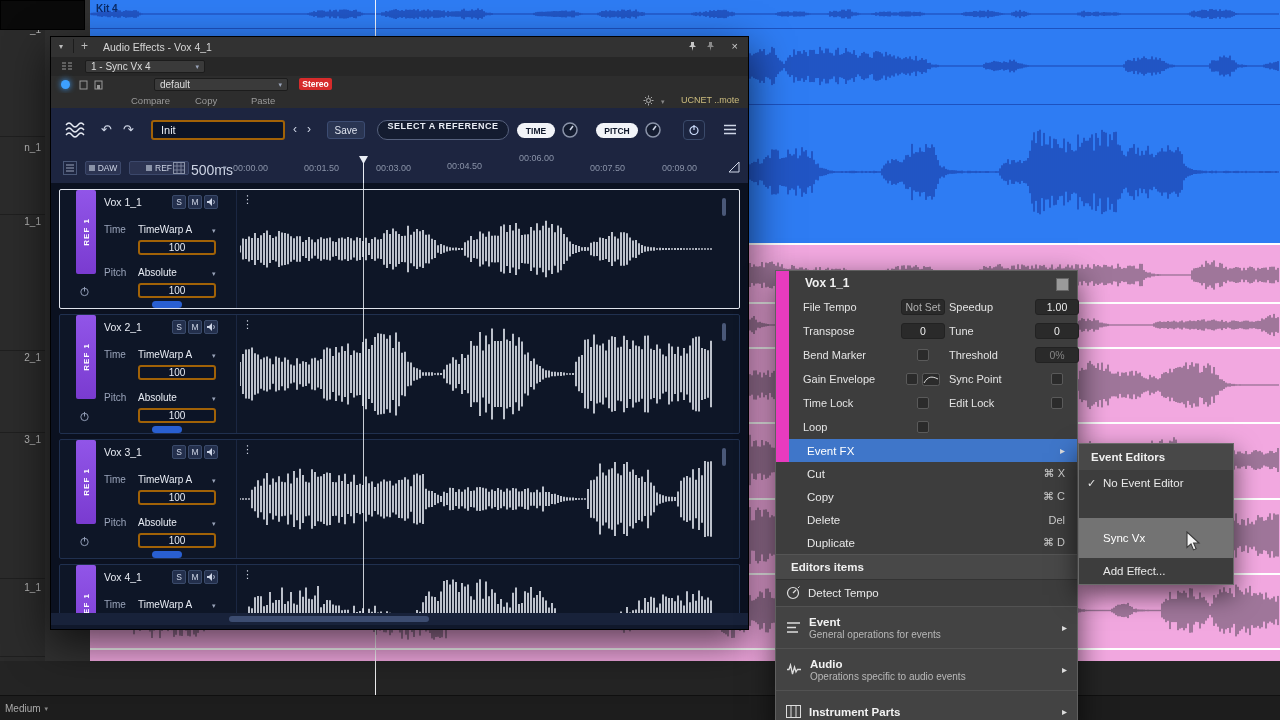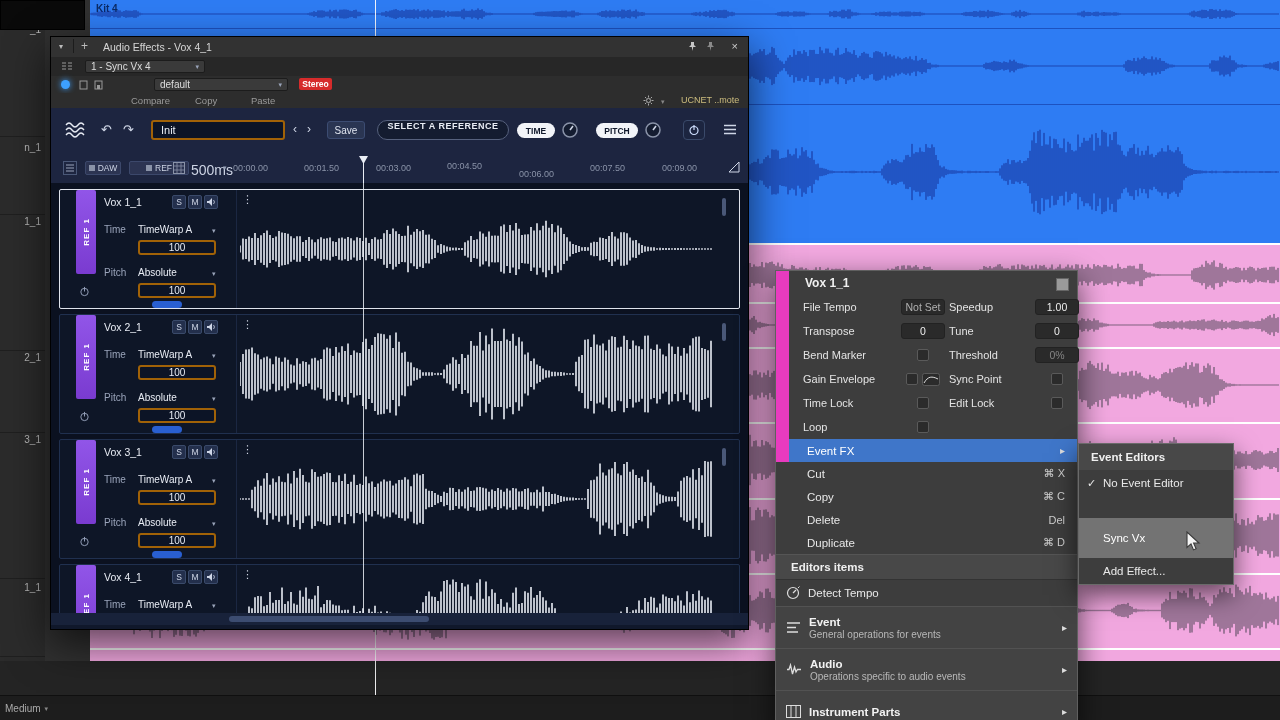--- a/index.html
+++ b/index.html
@@ -266,21 +266,21 @@
     <svg class="a" style="left:122px;top:9px" width="12" height="12" viewBox="0 0 12 12">
         <rect x="0.5" y="0.5" width="11" height="11" fill="none" stroke="#8a93a8"></rect>
         <path d="M4 0v12M8 0v12M0 4h12M0 8h12" stroke="#8a93a8" stroke-width=".8"></path>
       </svg>
     <span class="a tx" style="left:140px;top:9px;font-size:14px;color:#cdd4e4">500ms</span>
     <span class="a" style="left:172px;top:11px;font-size:7px;color:#9aa4ba">▾</span>
     <span class="a tx tl" style="left:182px;top:10px">00:00.00</span>
     <span class="a tx tl" style="left:253px;top:10px">00:01.50</span>
     <span class="a tx tl" style="left:325px;top:10px">00:03.00</span>
     <span class="a tx tl" style="left:396px;top:8px">00:04.50</span>
-    <span class="a tx tl" style="left:468px;top:16px">00:06.00</span>
+    <span class="a tx tl" style="left:468px;top:0">00:06.00</span>
     <span class="a tx tl" style="left:539px;top:10px">00:07.50</span>
     <span class="a tx tl" style="left:611px;top:10px">00:09.00</span>
     <svg class="a" style="left:307px;top:2px" width="11" height="28" viewBox="0 0 11 28">
         <path d="M1 1h9L5.5 9z" fill="#e9edf5"></path>
         <path d="M5.5 8v20" stroke="#e9edf5"></path>
       </svg>
     <svg class="a" style="right:8px;top:8px" width="12" height="12" viewBox="0 0 12 12">
         <path d="M11 1 1 11h10z" fill="none" stroke="#cfd6e6"></path>
       </svg>
   </div>

